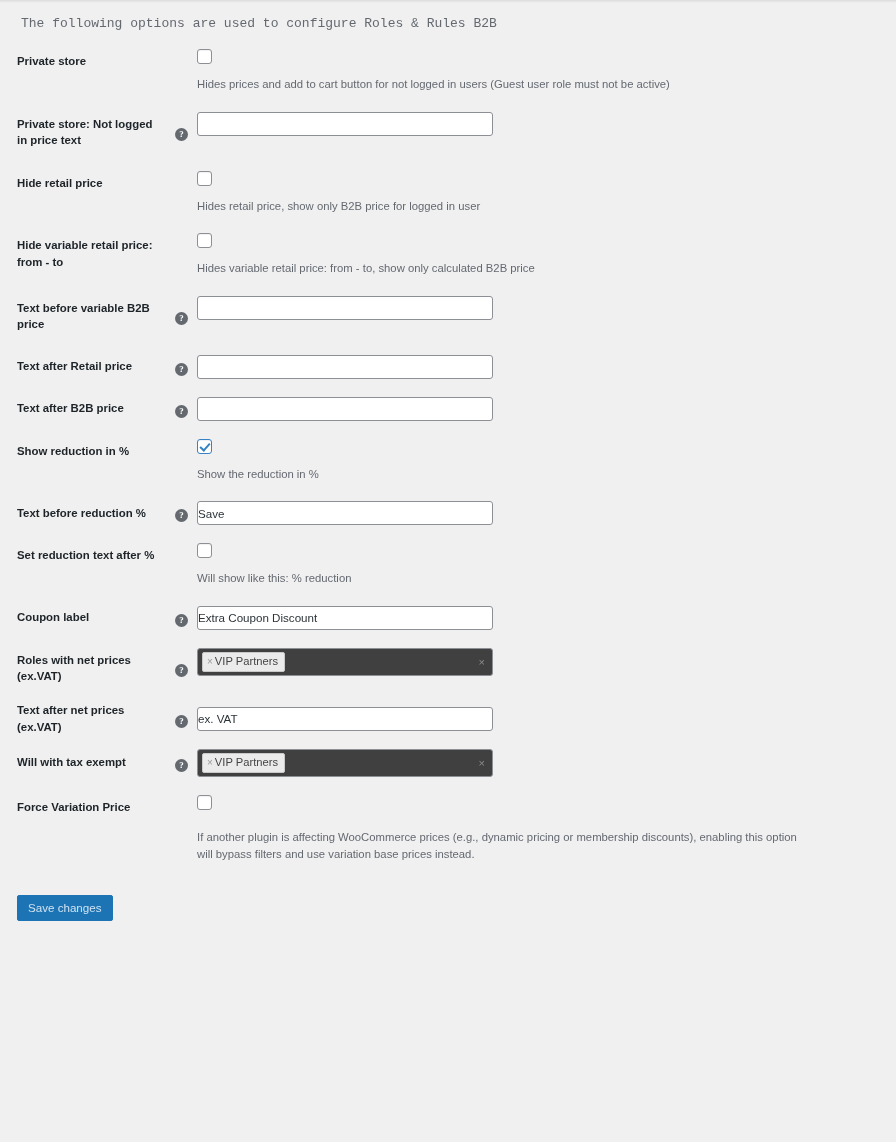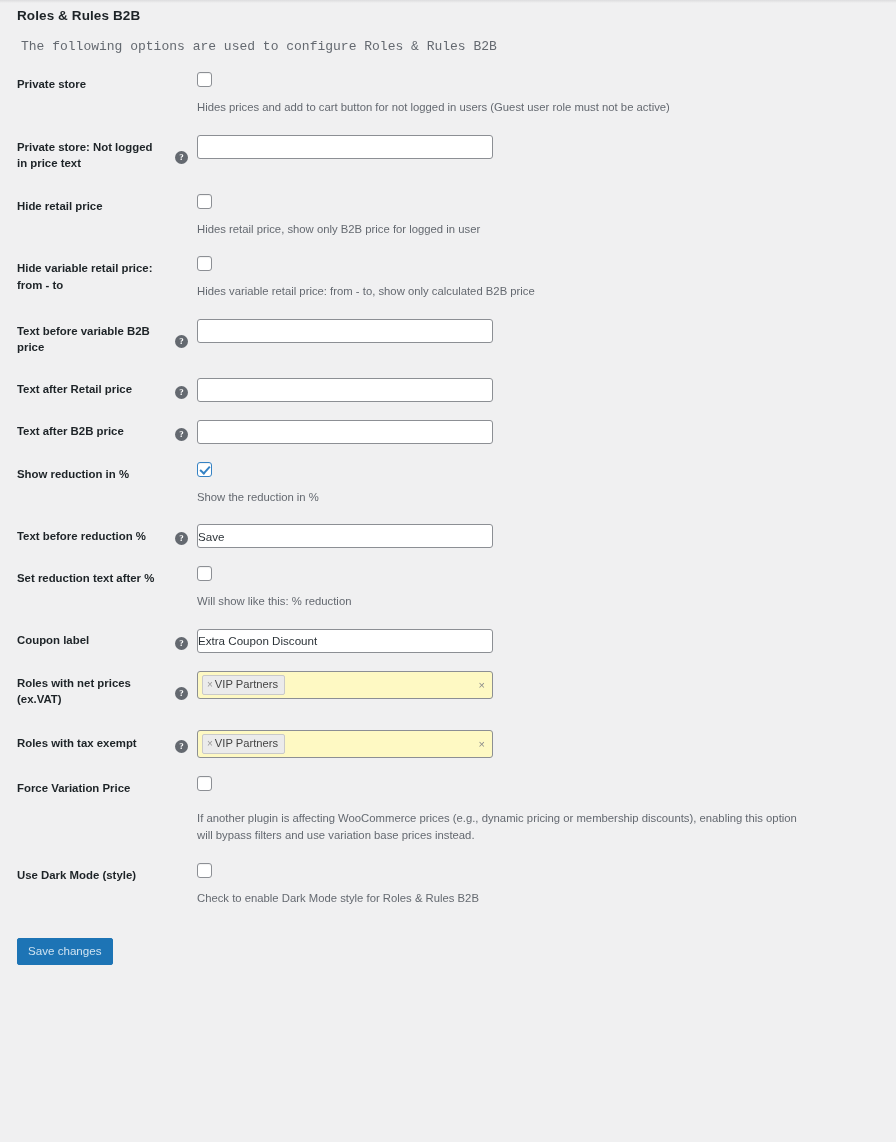--- a/index.html
+++ b/index.html
@@ -122,21 +122,21 @@
     color: #2c3338;
     box-shadow: 0 0 0 transparent;
     outline: none;
     display: block;
   }
   .token-field {
     width: 296px;
     min-height: 28px;
     border: 1px solid #8c8f94;
     border-radius: 3px;
-    background: #fef9c3;
+    background: #404040;
     padding: 3px 22px 3px 4px;
     position: relative;
     display: block;
     cursor: text;
   }
   .token {
     display: inline-block;
     background: #ebebeb;
     border: 1px solid #c9c9c9;
     border-radius: 2px;
@@ -176,21 +176,20 @@
     line-height: 1;
   }
 </style>
 </head>
 <body>
 
 <div class="top-edge"></div>
 
 <div class="page">
 
-  <h2 class="section-title">Roles &amp; Rules B2B</h2>
   <p class="section-desc">The following options are used to configure Roles &amp; Rules B2B</p>
 
   <table class="form-table">
     <tbody>
 
       <tr>
         <th class="row-label">Private store</th>
         <td class="help-cell"></td>
         <td class="field-cell">
           <span class="cb"></span>
@@ -300,51 +299,52 @@
           <span class="help-icon">?</span>
         </td>
         <td class="field-cell">
           <div class="token-field">
             <span class="token"><span class="tok-x">×</span><span>VIP Partners</span></span>
             <span class="token-clear">×</span>
           </div>
         </td>
       </tr>
 
-
-      <tr>
-        <th class="row-label mid">Roles with tax exempt</th>
+      <tr>
+        <th class="row-label mid">Text after net prices (ex.VAT)</th>
+        <td class="help-cell">
+          <span class="help-icon">?</span>
+        </td>
+        <td class="field-cell">
+          <input class="text-input" type="text" value="ex. VAT" style="">
+        </td>
+      </tr>
+
+      <tr>
+        <th class="row-label mid">Will with tax exempt</th>
         <td class="help-cell">
           <span class="help-icon">?</span>
         </td>
         <td class="field-cell">
           <div class="token-field">
             <span class="token"><span class="tok-x">×</span><span>VIP Partners</span></span>
             <span class="token-clear">×</span>
           </div>
         </td>
       </tr>
 
       <tr>
         <th class="row-label">Force Variation Price</th>
         <td class="help-cell"></td>
         <td class="field-cell">
           <span class="cb"></span>
           <p class="desc wide">If another plugin is affecting WooCommerce prices (e.g., dynamic pricing or membership discounts), enabling this option will bypass filters and use variation base prices instead.</p>
         </td>
       </tr>
 
-      <tr>
-        <th class="row-label">Use Dark Mode (style)</th>
-        <td class="help-cell"></td>
-        <td class="field-cell">
-          <span class="cb"></span>
-          <p class="desc">Check to enable Dark Mode style for Roles &amp; Rules B2B</p>
-        </td>
-      </tr>
 
     </tbody>
   </table>
 
   <div class="submit-wrap">
     <button class="save-btn">Save changes</button>
   </div>
 
 </div>
 

